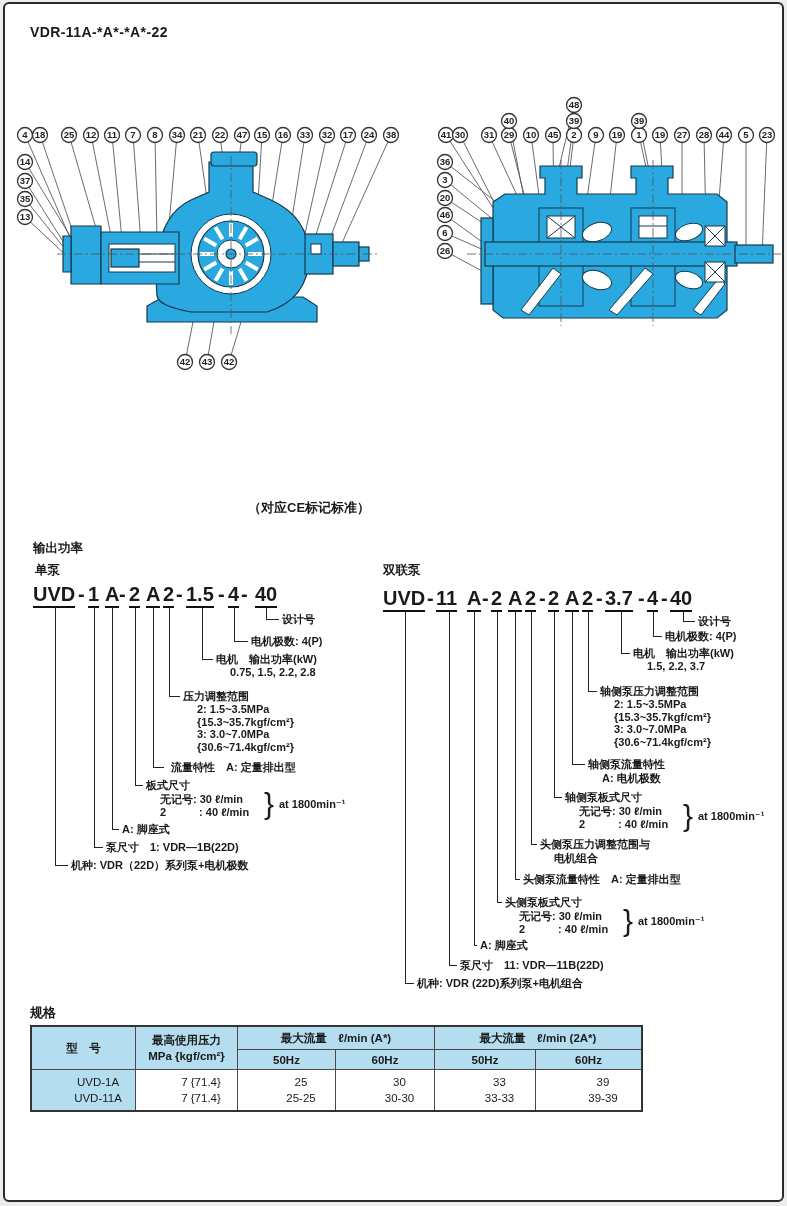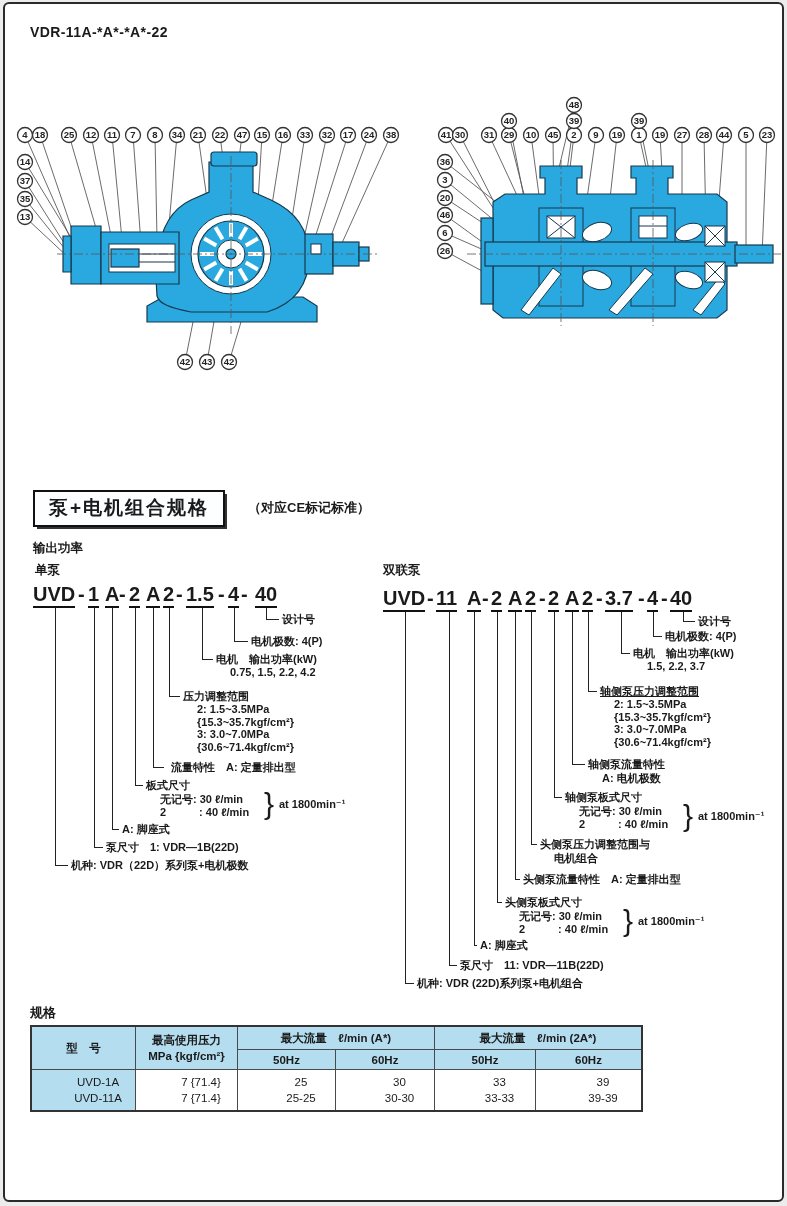--- a/index.html
+++ b/index.html
@@ -275,23 +275,20 @@
         <text x="440" y="197.4" class="callout-txt">20</text>
         <circle cx="440" cy="211" r="7.5" class="callout-circle"></circle>
         <text x="440" y="214.4" class="callout-txt">46</text>
         <circle cx="440" cy="229" r="7.5" class="callout-circle"></circle>
         <text x="440" y="232.4" class="callout-txt">6</text>
         <circle cx="440" cy="247" r="7.5" class="callout-circle"></circle>
         <text x="440" y="250.4" class="callout-txt">26</text>
       </g>
   </svg>
 
-  <div class="abs sec-box">
-    <span>泵+电机组合规格</span>
-  </div>
   <div class="abs sec-note">（对应CE标记标准）</div>
   <div class="abs subtitle">输出功率</div>
 
   <div class="abs pump-label" style="left:30px;top:558px;">单泵</div>
   <div class="abs pump-label" style="left:378px;top:558px;">双联泵</div>
   <div id="single-model">
       <div class="abs seg u" style="left: 28px; top: 580px;">UVD</div>
       <div class="abs seg" style="left: 73px; top: 580px;">-</div>
       <div class="abs seg u" style="left: 83px; top: 580px;">1</div>
       <div class="abs seg u" style="left: 100px; top: 580px;">A</div>
@@ -329,21 +326,21 @@
   <div id="single-ann">
       <div class="abs vline" style="left: 261px; top: 604px; height: 11px;"></div>
       <div class="abs hline" style="left: 261px; top: 615px; width: 13px;"></div>
       <div class="abs ann-title" style="left: 277px; top: 608px;">设计号</div>
       <div class="abs vline" style="left: 229px; top: 604px; height: 33px;"></div>
       <div class="abs hline" style="left: 229px; top: 637px; width: 14px;"></div>
       <div class="abs ann-title" style="left: 246px; top: 630px;">电机极数: 4(P)</div>
       <div class="abs vline" style="left: 197px; top: 604px; height: 51px;"></div>
       <div class="abs hline" style="left: 197px; top: 655px; width: 11px;"></div>
       <div class="abs ann-title" style="left: 211px; top: 648px;">电机　输出功率(kW)</div>
-      <div class="abs ann-sub" style="left: 225px; top: 662px;">0.75, 1.5, 2.2, 4.2</div>
+      <div class="abs ann-sub" style="left: 225px; top: 662px;">0.75, 1.5, 2.2, 2.8</div>
       <div class="abs vline" style="left: 164px; top: 604px; height: 88px;"></div>
       <div class="abs hline" style="left: 164px; top: 692px; width: 11px;"></div>
       <div class="abs ann-title" style="left: 178px; top: 685px;">压力调整范围</div>
       <div class="abs ann-sub" style="left: 192px; top: 699px;">2: 1.5~3.5MPa</div>
       <div class="abs ann-sub" style="left: 192px; top: 711.5px;">{15.3~35.7kgf/cm²}</div>
       <div class="abs ann-sub" style="left: 192px; top: 724px;">3: 3.0~7.0MPa</div>
       <div class="abs ann-sub" style="left: 192px; top: 736.5px;">{30.6~71.4kgf/cm²}</div>
       <div class="abs vline" style="left: 148px; top: 604px; height: 159px;"></div>
       <div class="abs hline" style="left: 148px; top: 763px; width: 11px;"></div>
       <div class="abs ann-title" style="left: 166px; top: 756px;">流量特性　A: 定量排出型</div>
@@ -370,21 +367,21 @@
       <div class="abs ann-title" style="left: 693px; top: 610px;">设计号</div>
       <div class="abs vline" style="left: 648px; top: 608px; height: 24px;"></div>
       <div class="abs hline" style="left: 648px; top: 632px; width: 9px;"></div>
       <div class="abs ann-title" style="left: 660px; top: 625px;">电机极数: 4(P)</div>
       <div class="abs vline" style="left: 616px; top: 608px; height: 41px;"></div>
       <div class="abs hline" style="left: 616px; top: 649px; width: 9px;"></div>
       <div class="abs ann-title" style="left: 628px; top: 642px;">电机　输出功率(kW)</div>
       <div class="abs ann-sub" style="left: 642px; top: 656px;">1.5, 2.2, 3.7</div>
       <div class="abs vline" style="left: 583px; top: 608px; height: 79px;"></div>
       <div class="abs hline" style="left: 583px; top: 687px; width: 9px;"></div>
-      <div class="abs ann-title" style="left: 595px; top: 680px; text-decoration: underline;">轴侧泵压力调整范围</div>
+      <div class="abs ann-title" style="left: 595px; top: 680px;">轴侧泵压力调整范围</div>
       <div class="abs ann-sub" style="left: 609px; top: 694px;">2: 1.5~3.5MPa</div>
       <div class="abs ann-sub" style="left: 609px; top: 706.5px;">{15.3~35.7kgf/cm²}</div>
       <div class="abs ann-sub" style="left: 609px; top: 719px;">3: 3.0~7.0MPa</div>
       <div class="abs ann-sub" style="left: 609px; top: 731.5px;">{30.6~71.4kgf/cm²}</div>
       <div class="abs vline" style="left: 567px; top: 608px; height: 152px;"></div>
       <div class="abs hline" style="left: 567px; top: 760px; width: 13px;"></div>
       <div class="abs ann-title" style="left: 583px; top: 753px;">轴侧泵流量特性</div>
       <div class="abs ann-sub" style="left: 597px; top: 767px;">A: 电机极数</div>
       <div class="abs vline" style="left: 549px; top: 608px; height: 185px;"></div>
       <div class="abs hline" style="left: 549px; top: 793px; width: 8px;"></div>

